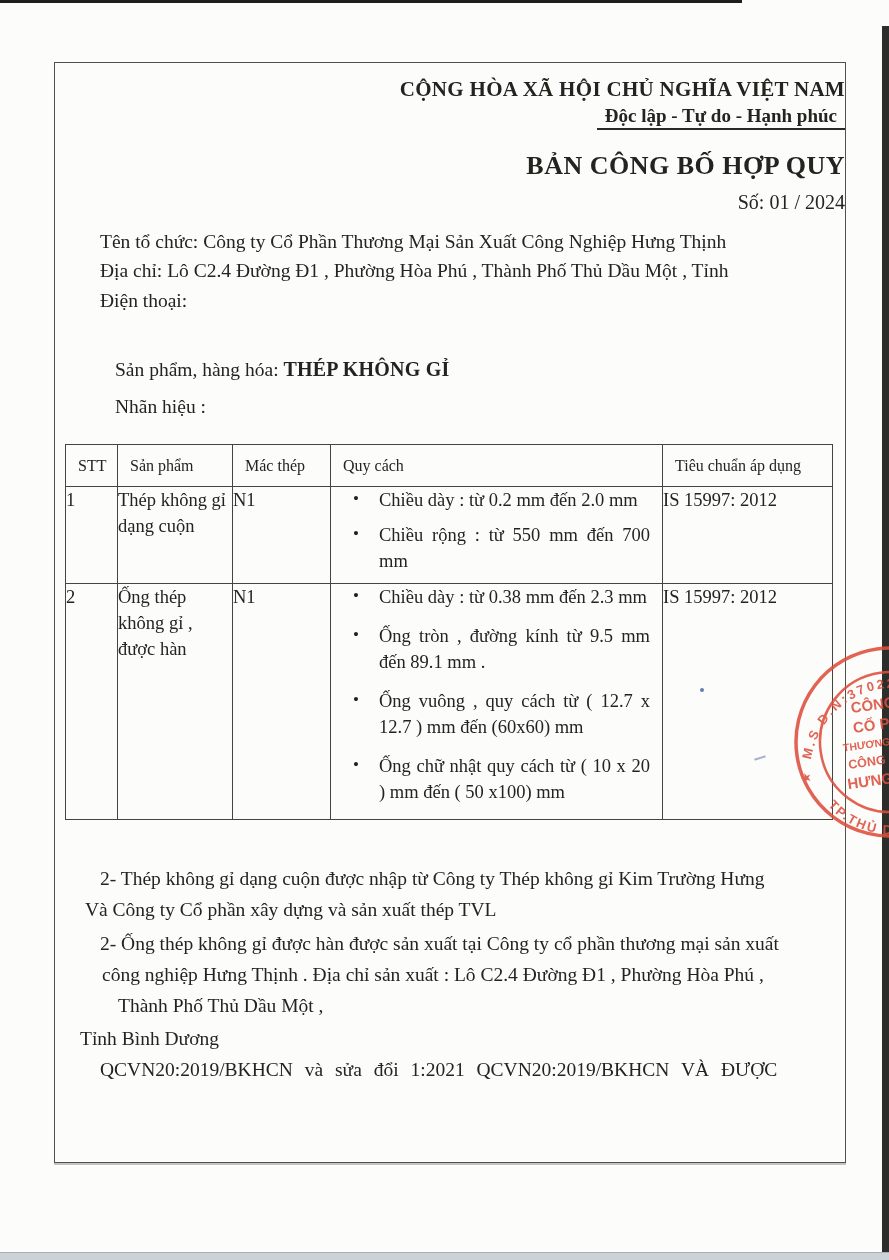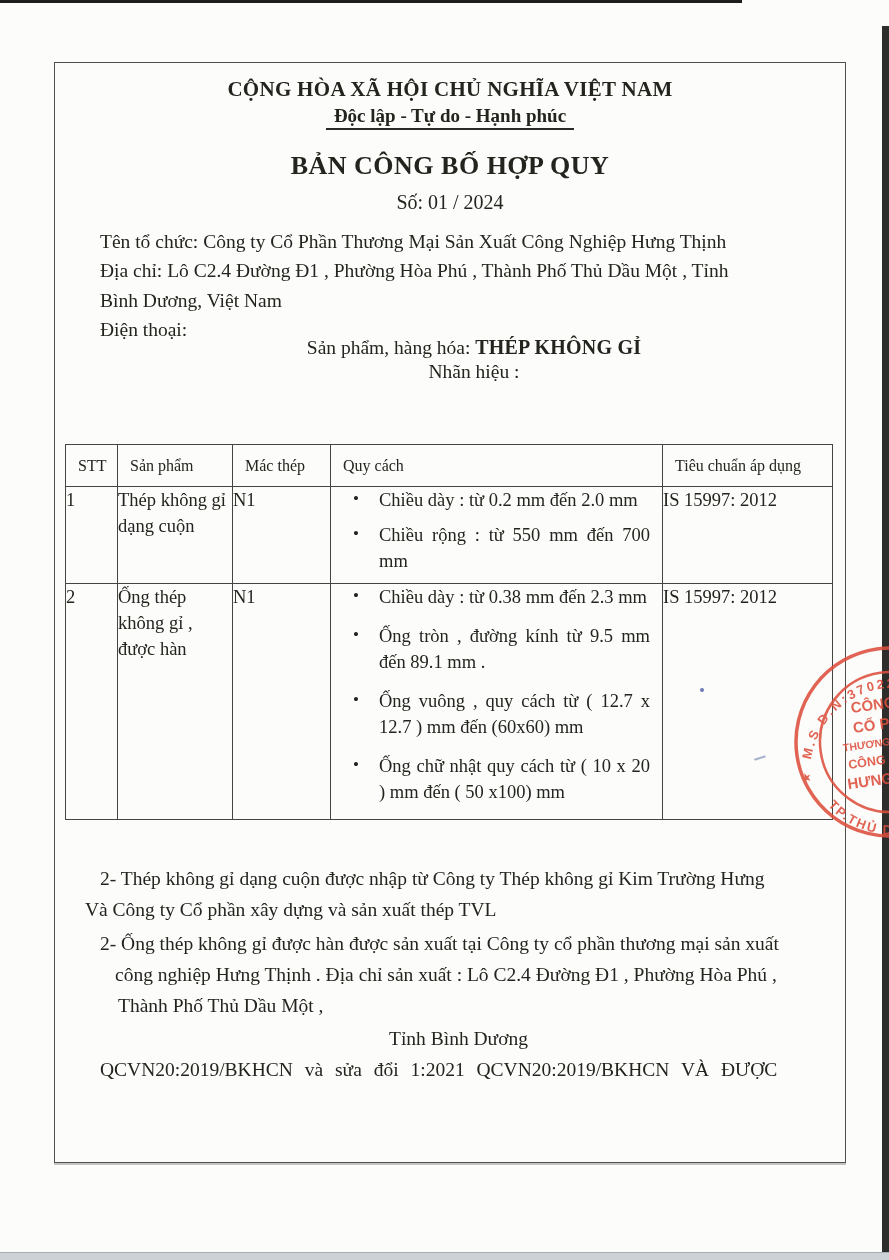--- a/index.html
+++ b/index.html
@@ -13,29 +13,29 @@
   .scan-rightstrip{position:absolute;left:882px;top:26px;width:7px;height:1226px;background:#2d2d2b;}
   .scan-bottombar{position:absolute;left:0;top:1252px;width:889px;height:8px;background:#cdd2d6;border-top:1px solid #a8aeb4;}
   .speck-blue{position:absolute;background:#3a4fa0;border-radius:50%;opacity:.75;}
   .speck-dash{position:absolute;background:#6d7fae;opacity:.6;transform:rotate(-18deg);border-radius:2px;}
 
   
   .frame{
     position:absolute;left:54px;top:62px;width:790px;height:1099px;
     border:1.5px solid #50504c;box-shadow:0 2px 0 rgba(90,90,88,.35);
   }
-  .center{position:absolute;left:0;width:100%;text-align:center;}
+  .center{position:absolute;left:0;width:100%;text-align:right;}
   .nat-title{top:14px;font-size:21px;font-weight:bold;letter-spacing:.3px;}
   .motto-wrap{top:42px;}
   .motto{display:inline-block;font-size:19px;font-weight:bold;border-bottom:2px solid #2a2a27;padding:0 8px 1px 8px;}
   .doc-title{top:88px;font-size:26px;font-weight:bold;letter-spacing:.5px;}
   .doc-number{top:128px;font-size:20px;}
 
   .info-a{position:absolute;left:45px;top:164px;right:12px;font-size:19.5px;line-height:29.4px;}
-  .info-b{position:absolute;left:60px;top:272px;right:12px;font-size:19.5px;line-height:24px;text-align:center;}
+  .info-b{position:absolute;left:60px;top:288px;right:12px;font-size:19.5px;line-height:37px;}
   .product-value{font-weight:bold;font-size:20px;letter-spacing:.2px;}
   .table-intro{position:absolute;left:60px;top:348px;font-size:19.5px;}
 
   
   table.spec{
     position:absolute;left:10px;top:381px;width:767px;
     border-collapse:collapse;table-layout:fixed;
     font-size:18.5px;line-height:26px;
   }
   table.spec td,table.spec th{
@@ -54,23 +54,23 @@
   .spec-item{position:relative;padding:0 12px 0 48px;text-align:justify;margin-bottom:9px;}
   tr.r2 .spec-item{margin-bottom:13px;}
   .spec-item .dot{position:absolute;left:22px;top:-1px;font-size:17px;}
 
   
   .notes{position:absolute;left:0;top:800px;right:8px;font-size:19.5px;line-height:31px;}
   .nl{white-space:nowrap;}
   .n1l1{margin-left:45px;}
   .n1l2{margin-left:30px;}
   .n2l1{margin-left:45px;margin-top:3px;}
-  .n2l2{margin-left:60px;}
+  .n2l2{margin-left:47px;}
   .n2l3{margin-left:63px;}
-  .province{margin-left:25px;margin-top:2px;text-align:center;}
+  .province{margin-left:25px;margin-top:2px;}
   .conformity{margin-left:25px;}
   .stdl1{margin-left:45px;word-spacing:7px;}
   .stdl2{margin-left:13px;}
 
   
   .stamp{position:absolute;left:790px;top:640px;width:200px;height:204px;}
   .stamp .ring{fill:none;stroke:#dd4f3e;}
   .stamp text{fill:#dd4f3e;font-family:"Liberation Sans","DejaVu Sans",sans-serif;font-weight:bold;}
   .stamp .arc{font-size:13px;letter-spacing:2.5px;}
   .stamp .arcb{font-size:13px;letter-spacing:2px;}
@@ -92,21 +92,20 @@
     <div class="center nat-title">CỘNG HÒA XÃ HỘI CHỦ NGHĨA VIỆT NAM</div>
     <div class="center motto-wrap">
       <span class="motto">Độc lập - Tự do - Hạnh phúc</span>
     </div>
     <div class="center doc-title">BẢN CÔNG BỐ HỢP QUY</div>
     <div class="center doc-number">Số: 01 / 2024</div>
 
     <div class="info-a">
       <div>Tên tổ chức: Công ty Cổ Phần Thương Mại Sản Xuất Công Nghiệp Hưng Thịnh</div>
       <div>Địa chỉ: Lô C2.4 Đường Đ1 , Phường Hòa Phú , Thành Phố Thủ Dầu Một , Tỉnh</div>
-      <div>Bình Dương, Việt Nam</div>
       <div>Điện thoại:</div>
     </div>
 
     <div class="info-b">
       <div><span>Sản phẩm, hàng hóa: </span><span class="product-value">THÉP KHÔNG GỈ</span></div>
       <div>Nhãn hiệu :</div>
     </div>
 
 
     <table class="spec">

